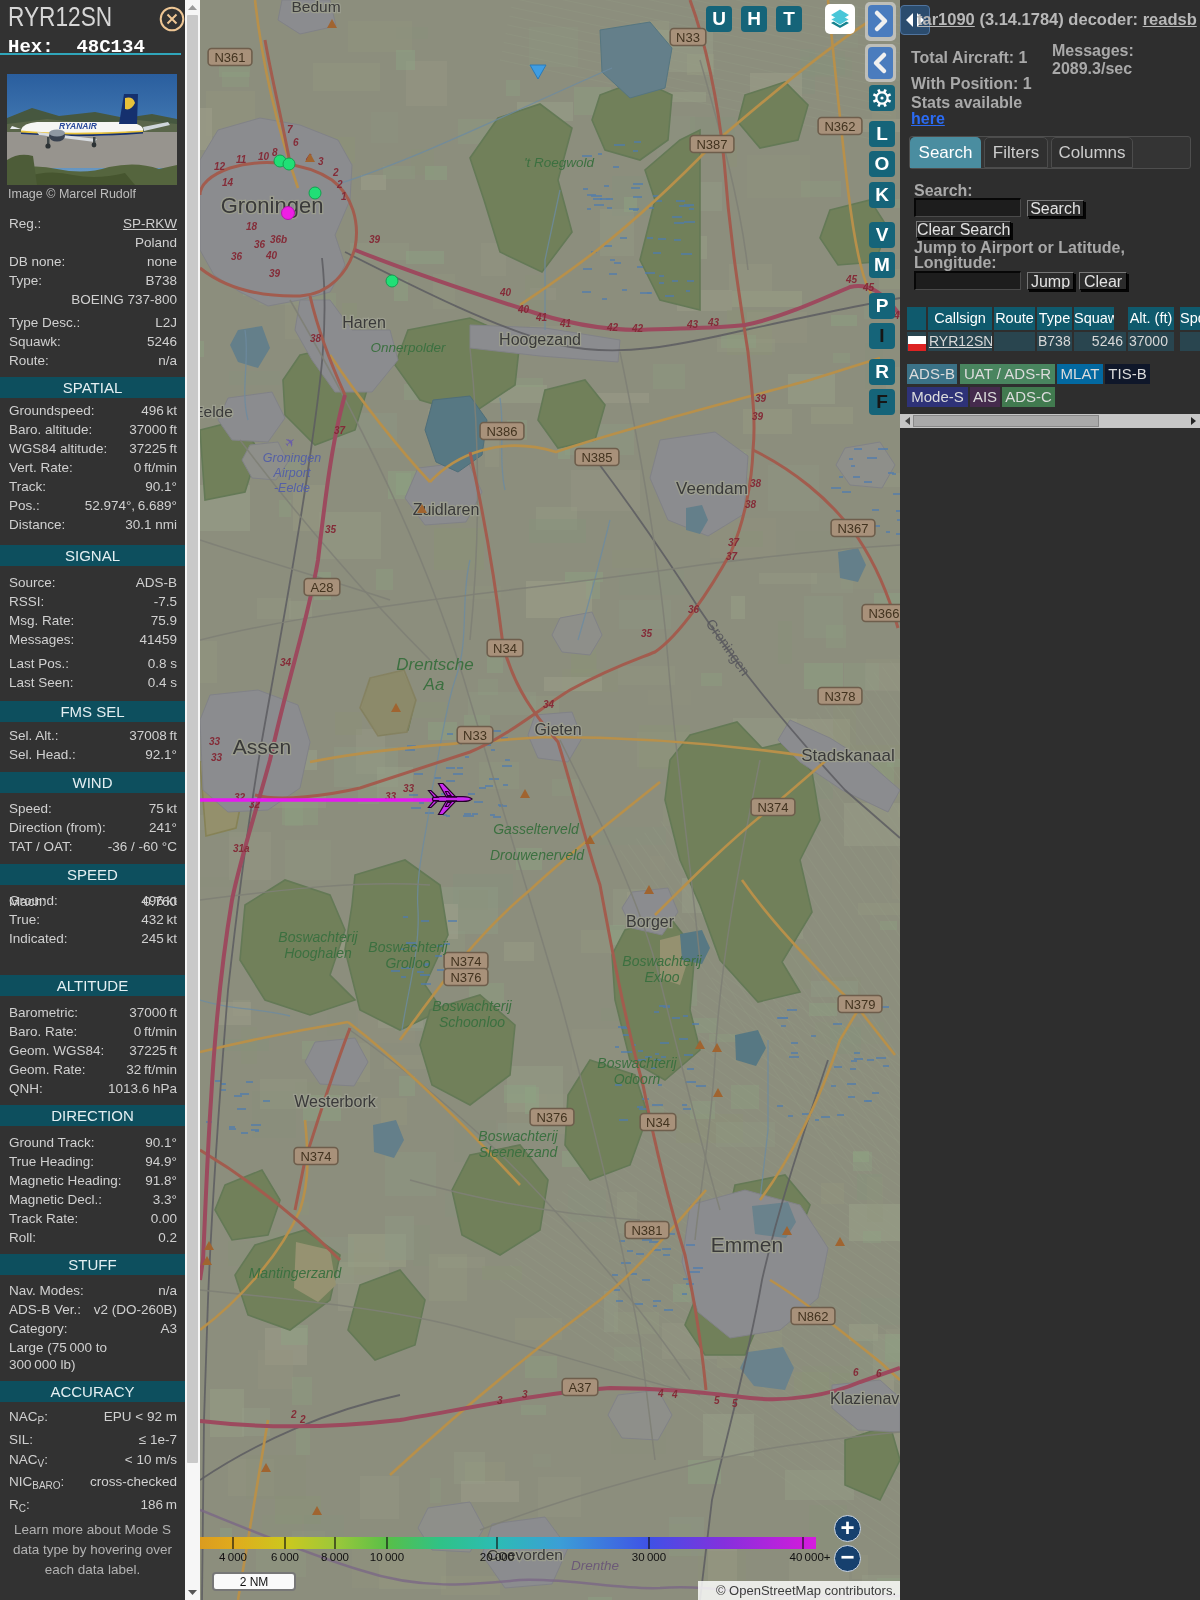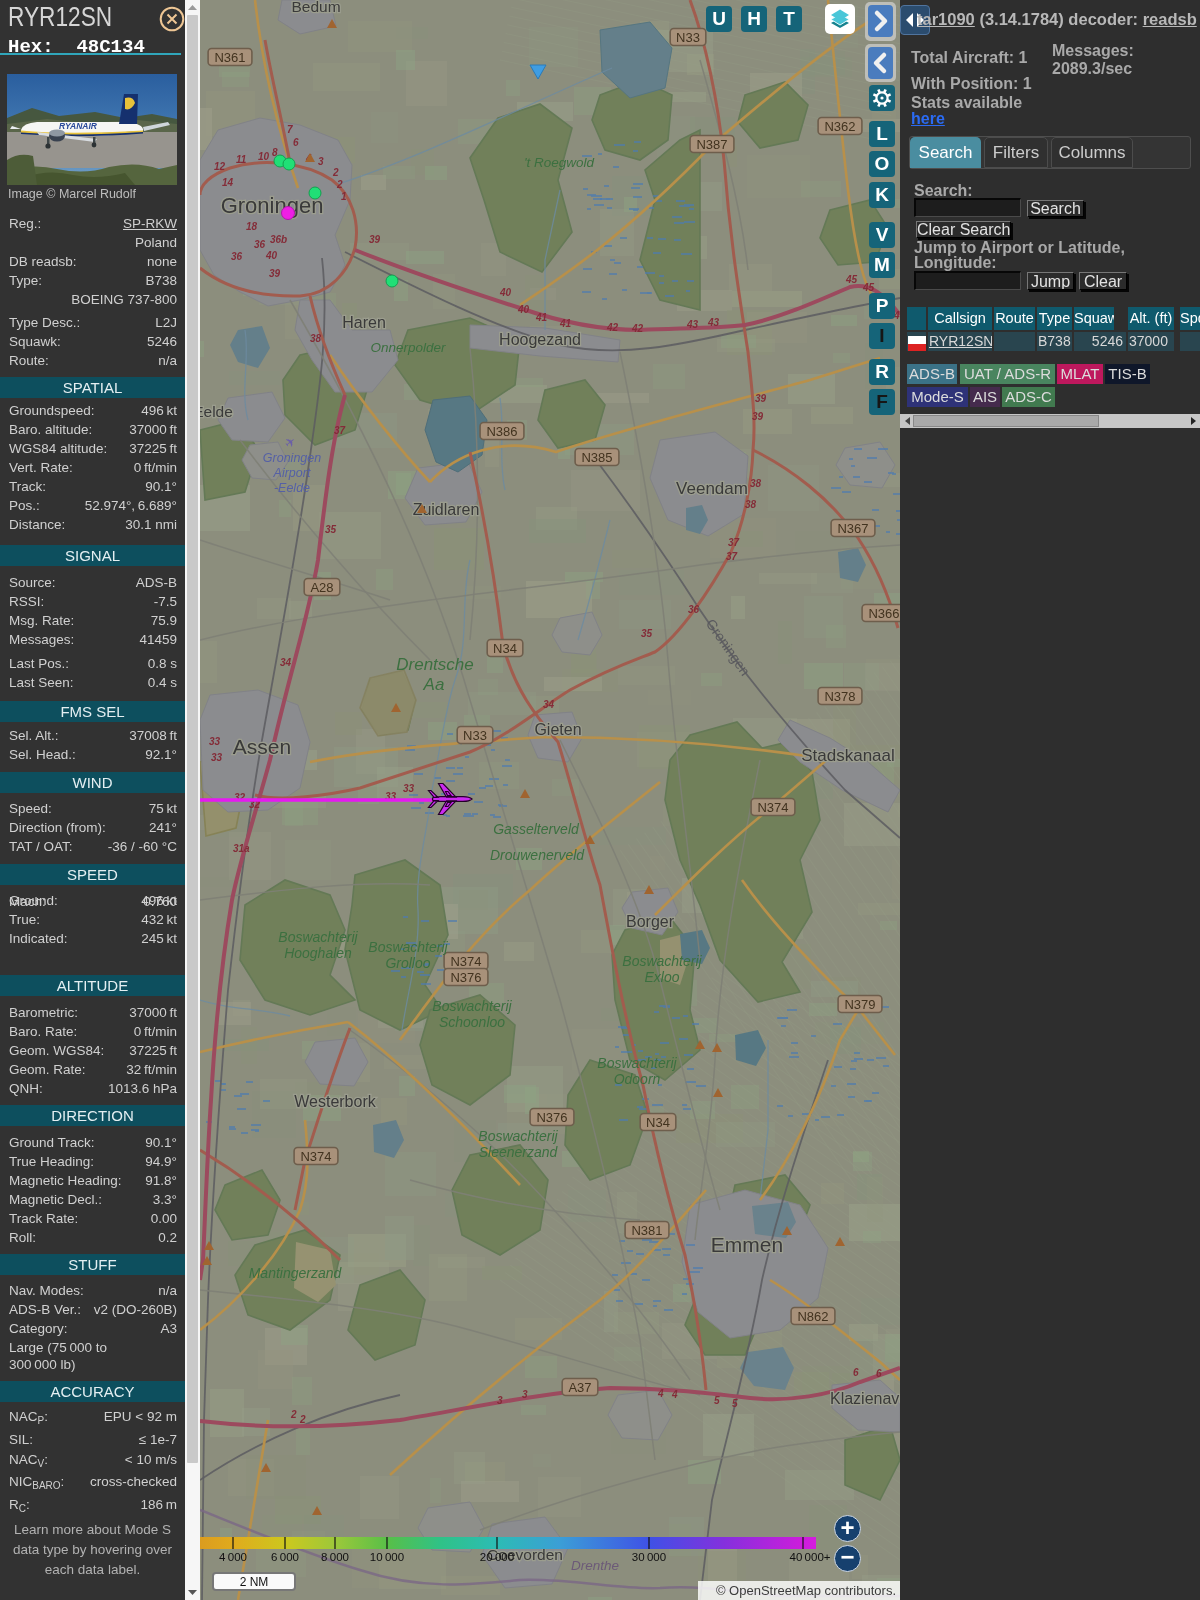--- a/index.html
+++ b/index.html
@@ -1198,21 +1198,21 @@
     <div style="position:absolute;left:8px;top:187px;font-size:12.5px;color:#bdbdbd">Image © Marcel Rudolf</div>
     <div class="row" style="top:216px">
       <span class="lab">Reg.:</span>
       <span class="val"><span style="text-decoration:underline">SP-RKW</span></span>
     </div>
     <div class="row" style="top:235px">
       <span class="lab"></span>
       <span class="val">Poland</span>
     </div>
     <div class="row" style="top:254px">
-      <span class="lab">DB readsb:</span>
+      <span class="lab">DB none:</span>
       <span class="val">none</span>
     </div>
     <div class="row" style="top:273px">
       <span class="lab">Type:</span>
       <span class="val">B738</span>
     </div>
     <div class="row" style="top:292px">
       <span class="lab"></span>
       <span class="val">BOEING 737-800</span>
     </div>
@@ -1453,21 +1453,21 @@
     <div style="position:absolute;left:28px;top:332px;width:64px;height:19px;background:#29454f;color:#d8d8d8;font-size:14px;line-height:19px;text-align:left;padding-left:1px;overflow:hidden"><span style="text-decoration:underline">RYR12SN</span></div>
     <div style="position:absolute;left:94px;top:332px;width:41px;height:19px;background:#29454f;color:#d8d8d8;font-size:14px;line-height:19px;overflow:hidden"></div>
     <div style="position:absolute;left:137px;top:332px;width:35px;height:19px;background:#29454f;color:#d8d8d8;font-size:14px;line-height:19px;text-align:left;padding-left:1px;overflow:hidden">B738</div>
     <div style="position:absolute;left:174px;top:332px;width:52px;height:19px;background:#29454f;color:#d8d8d8;font-size:14px;line-height:19px;text-align:right;padding-right:3px;overflow:hidden">5246</div>
     <div style="position:absolute;left:228px;top:332px;width:46px;height:19px;background:#29454f;color:#d8d8d8;font-size:14px;line-height:19px;text-align:left;padding-left:1px;overflow:hidden">37000</div>
     <div style="position:absolute;left:280px;top:332px;width:20px;height:19px;background:#29454f;color:#d8d8d8;font-size:14px;line-height:19px;overflow:hidden"></div>
     <div style="position:absolute;left:8px;top:336px;width:18px;height:7.5px;background:#fff"></div>
     <div style="position:absolute;left:8px;top:343.5px;width:18px;height:7.5px;background:#d22"></div>
     <div class="badge" style="left:7px;top:364px;width:50px;background:#3b7287">ADS-B</div>
     <div class="badge" style="left:60px;top:364px;width:95px;background:#49855f">UAT / ADS-R</div>
-    <div class="badge" style="left:157px;top:364px;width:46px;background:#be185d">MLAT</div>
+    <div class="badge" style="left:157px;top:364px;width:46px;background:#0369a1">MLAT</div>
     <div class="badge" style="left:205px;top:364px;width:45px;background:#0f172a">TIS-B</div>
     <div class="badge" style="left:7px;top:387px;width:61px;background:#2e3278">Mode-S</div>
     <div class="badge" style="left:70px;top:387px;width:30px;background:#452b4d">AIS</div>
     <div class="badge" style="left:102px;top:387px;width:53px;background:#417a4f">ADS-C</div>
     <div style="position:absolute;left:0;top:414px;width:300px;height:14px;background:#c6c6c6"></div>
     <div style="position:absolute;left:13px;top:415px;width:186px;height:12px;background:#a9a9a9;border:1px solid #888"></div>
     <svg class="abs" style="left:1px;top:414px" width="12" height="14" viewBox="0 0 12 14">
       <path d="M9 3 L4 7 L9 11 Z" fill="#444"></path>
     </svg>
     <svg class="abs" style="left:288px;top:414px" width="12" height="14" viewBox="0 0 12 14">

